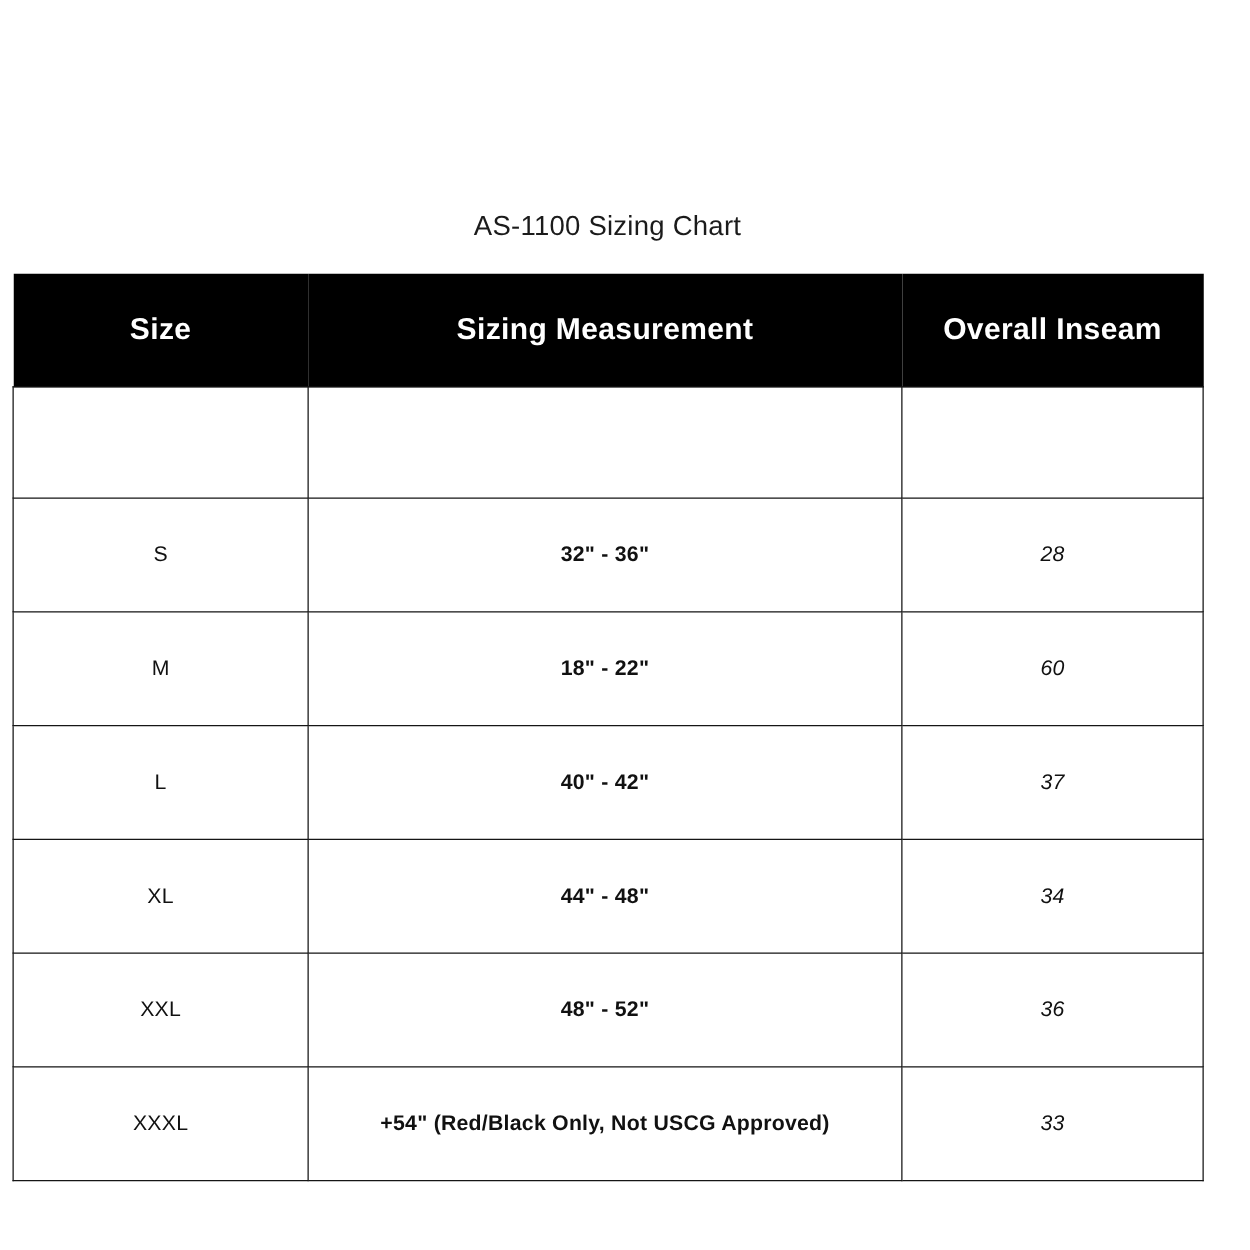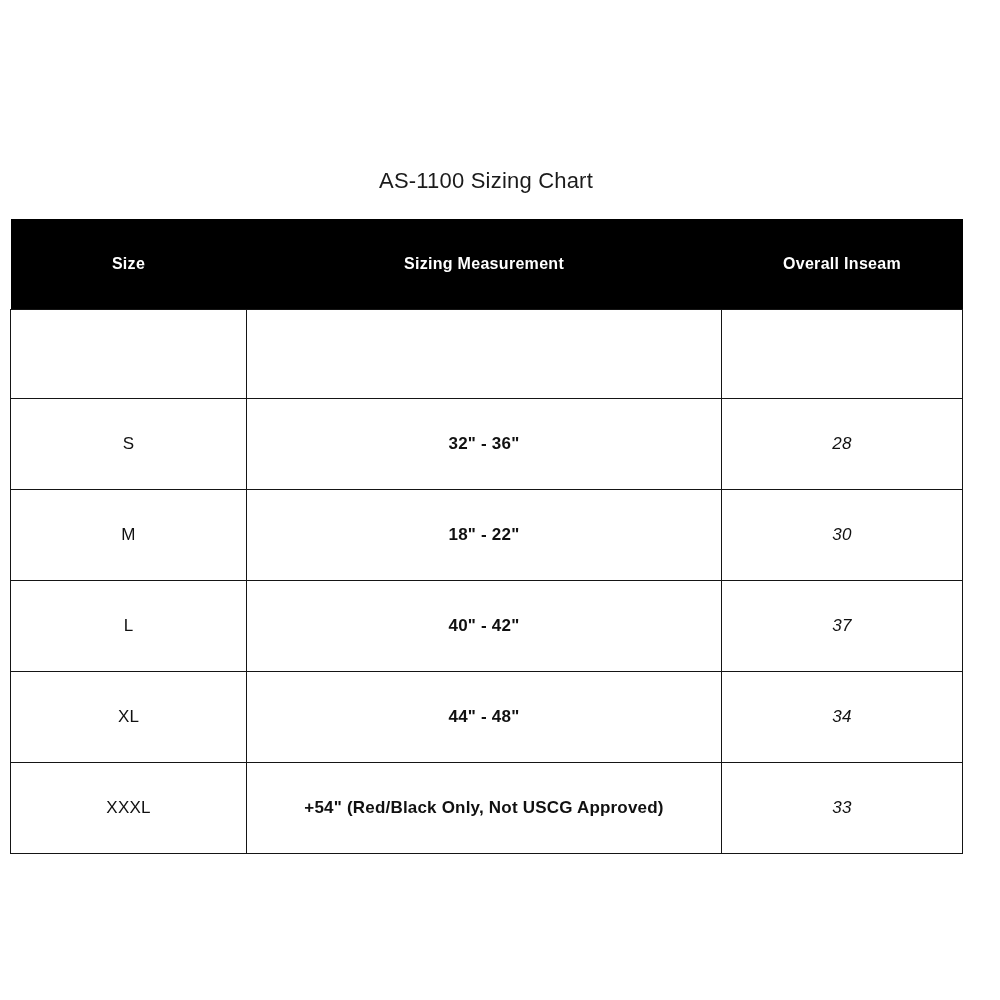--- a/index.html
+++ b/index.html
@@ -37,21 +37,21 @@
     width: 952px;
   }
   table.sizing {
     width: 100%;
     border-collapse: collapse;
     table-layout: fixed;
   }
   table.sizing thead th {
     background: #000000;
     color: #ffffff;
-    font-size: 16px;
+    font-size: 24px;
     font-weight: 700;
     height: 88px;
     vertical-align: middle;
     text-align: center;
     letter-spacing: 0.3px;
     border: none;
   }
   .accent-row td {
     padding: 0;
     height: 4px;
@@ -112,31 +112,36 @@
           <td></td>
         </tr>
         <tr>
           <td class="size-cell">S</td>
           <td>32" - 36"</td>
           <td class="inseam-cell">28</td>
         </tr>
         <tr>
           <td class="size-cell">M</td>
           <td>18" - 22"</td>
-          <td class="inseam-cell">30</td>
+          <td class="inseam-cell">60</td>
         </tr>
         <tr>
           <td class="size-cell">L</td>
           <td>40" - 42"</td>
           <td class="inseam-cell">37</td>
         </tr>
         <tr>
           <td class="size-cell">XL</td>
           <td>44" - 48"</td>
           <td class="inseam-cell">34</td>
+        </tr>
+        <tr>
+          <td class="size-cell">XXL</td>
+          <td>48" - 52"</td>
+          <td class="inseam-cell">36</td>
         </tr>
         <tr>
           <td class="size-cell">XXXL</td>
           <td>+54" (Red/Black Only, Not USCG Approved)</td>
           <td class="inseam-cell">33</td>
         </tr>
       </tbody>
     </table>
   </div>
 

